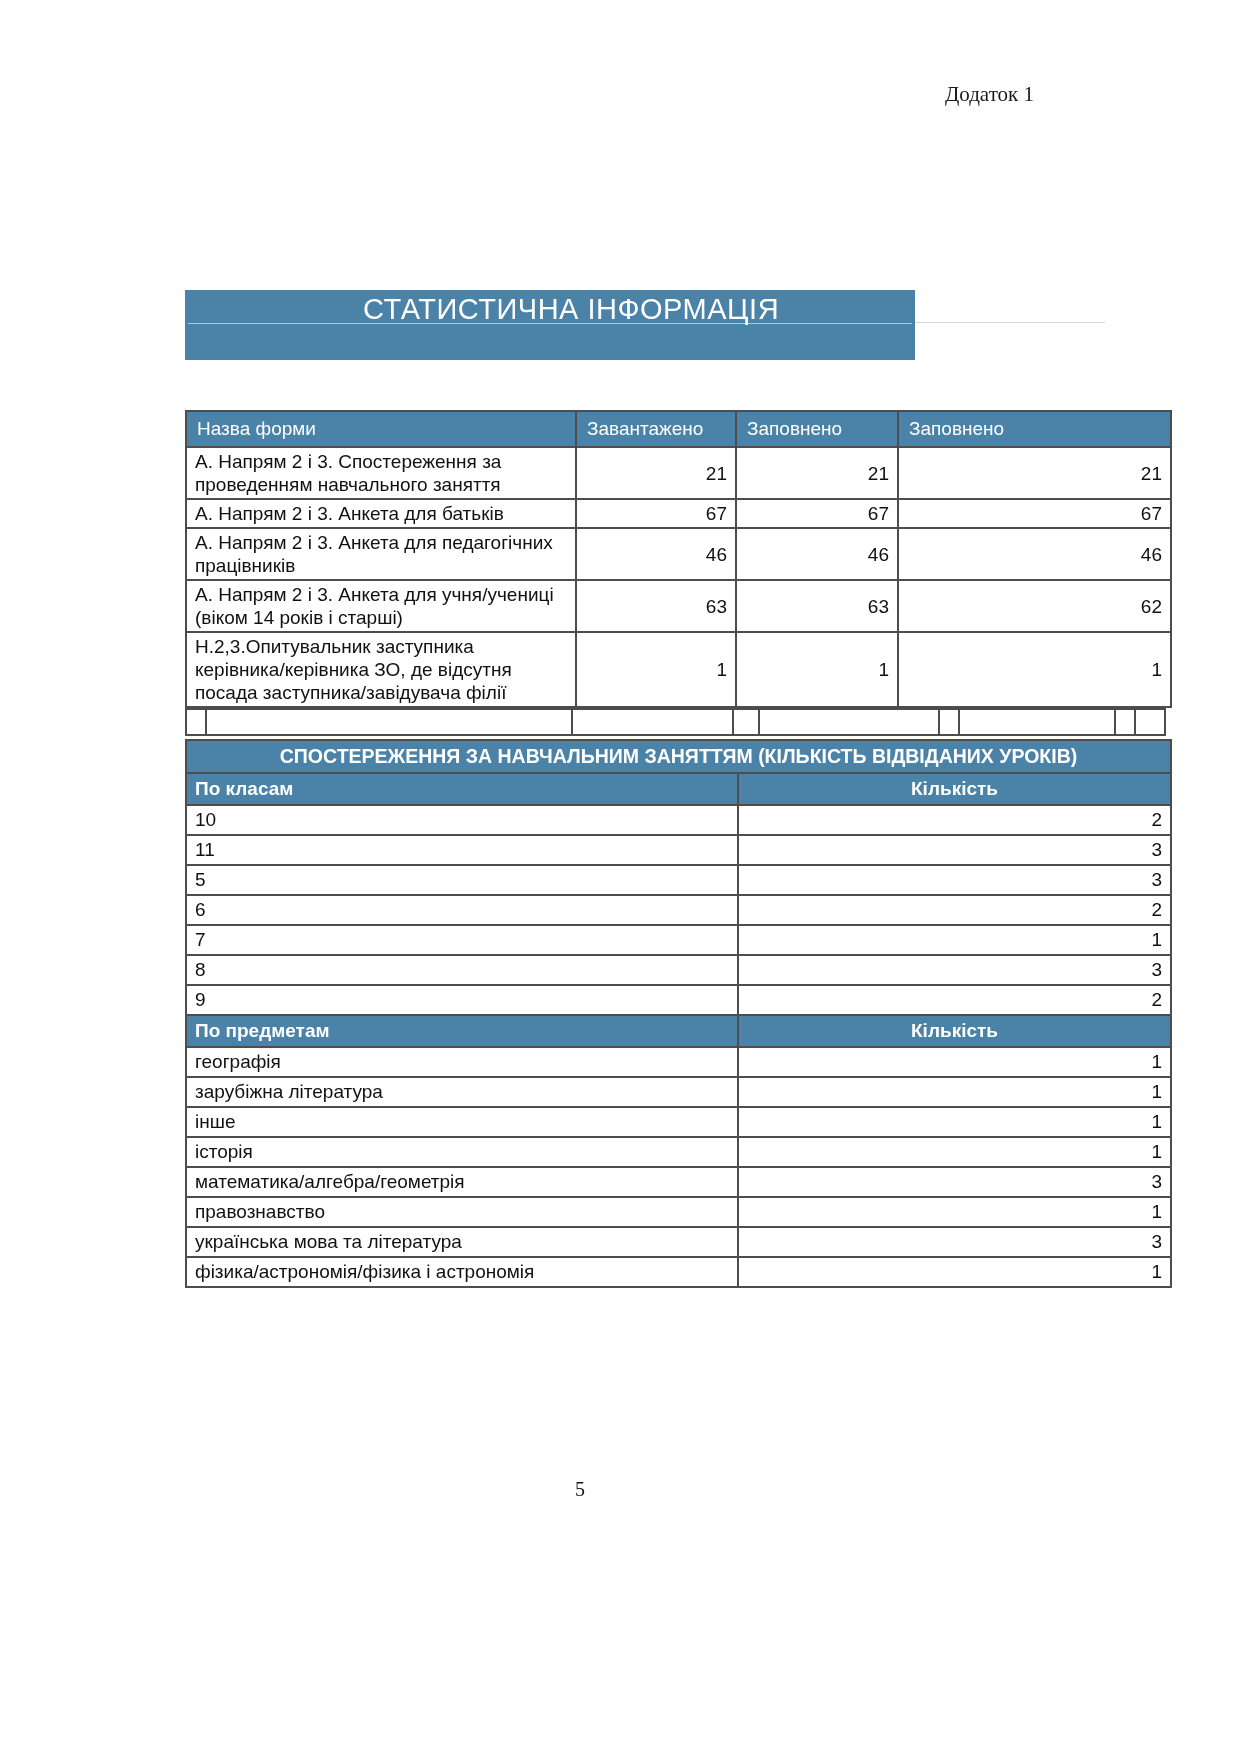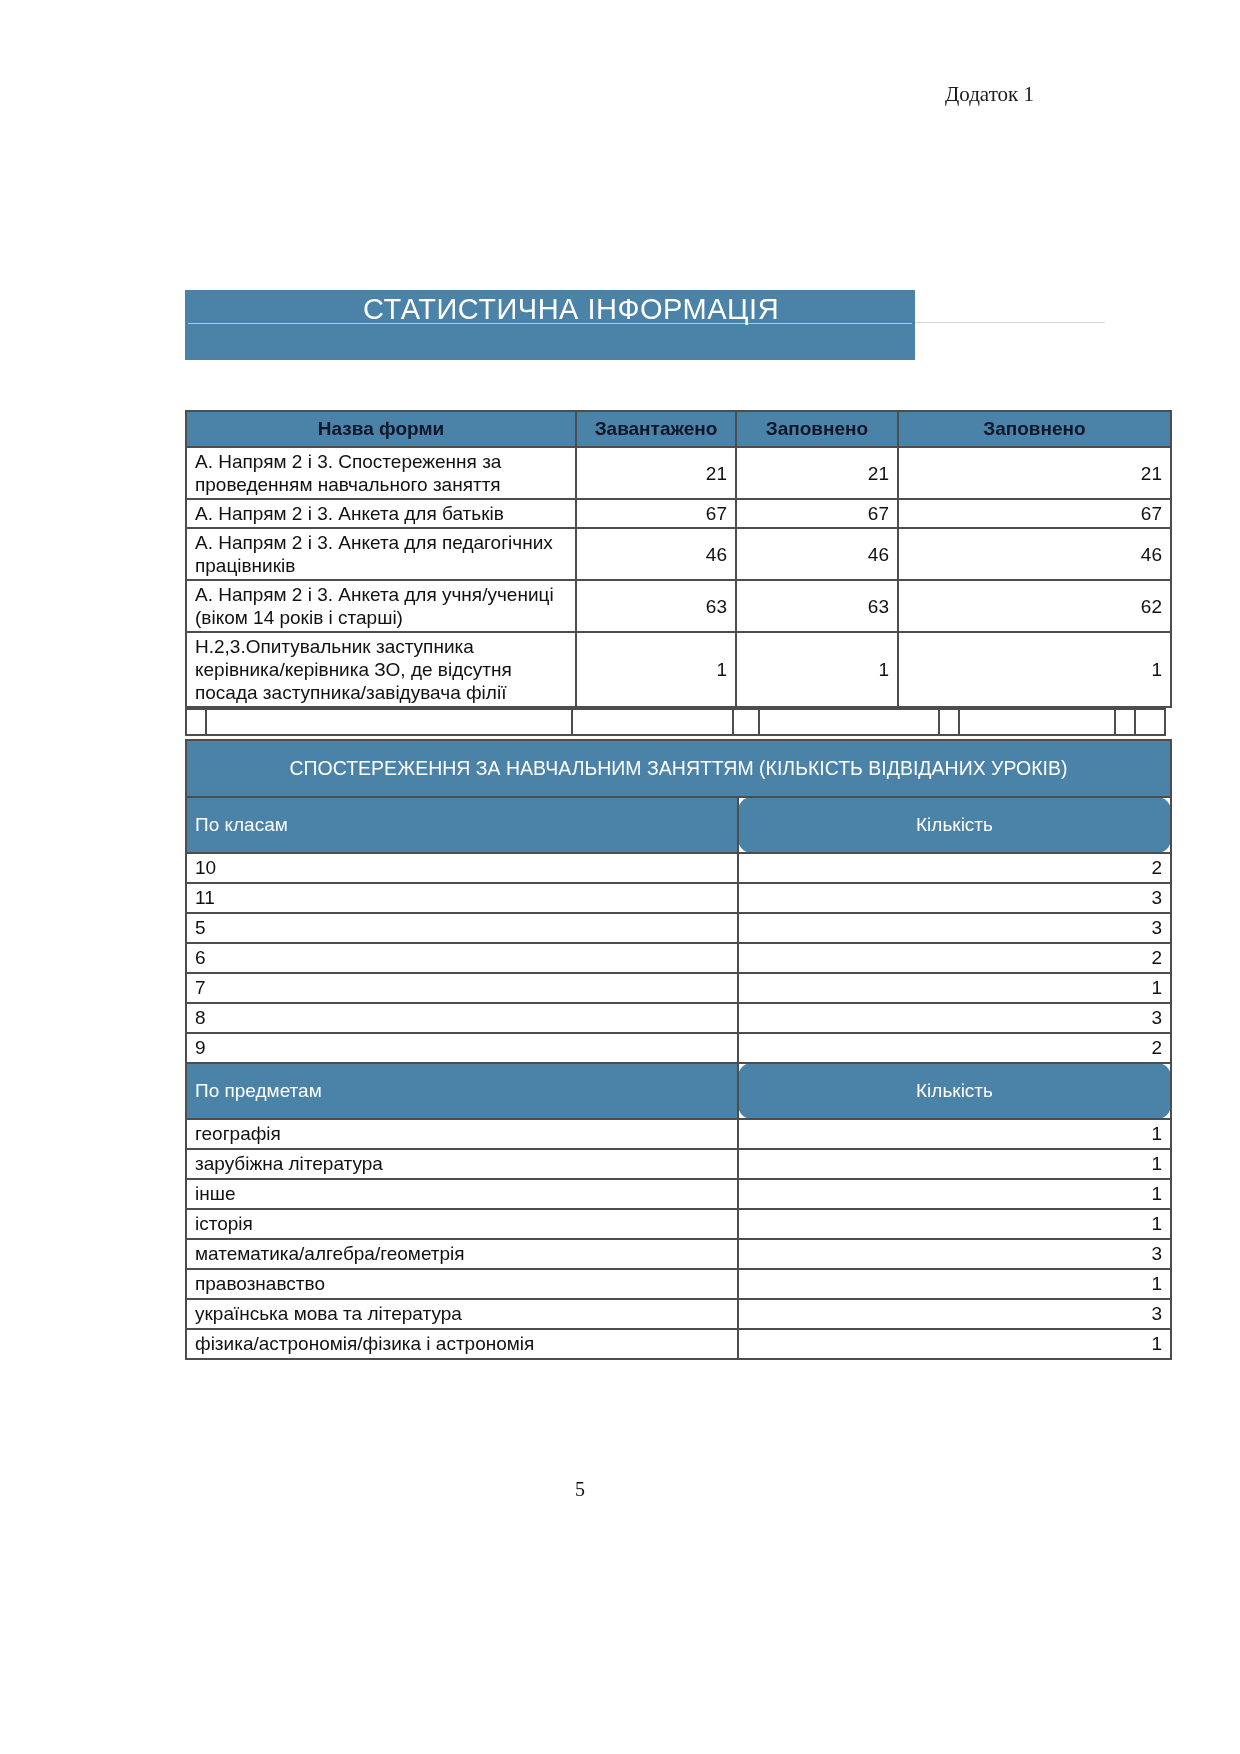--- a/index.html
+++ b/index.html
@@ -7,34 +7,34 @@
         font-family:"Liberation Sans", sans-serif;color:#111;}
   .appendix{position:absolute;top:82px;right:206px;font-family:"Liberation Serif", serif;
             font-size:21px;color:#1a1a1a;}
   .faint-line{position:absolute;left:913px;top:322px;width:192px;border-top:1px solid #cfdae3;}
   .banner{position:absolute;left:185px;top:290px;width:730px;height:70px;background:var(--accent);}
   .banner-text{text-align:center;color:#fff;font-size:29px;padding-top:3px;letter-spacing:.5px;
                white-space:nowrap;padding-left:42px;}
   .banner-line{position:absolute;left:3px;right:3px;top:33px;border-top:1px solid rgba(255,255,255,.55);}
   .content{position:absolute;left:185px;top:410px;width:985px;}
   table{border-collapse:collapse;table-layout:fixed;width:985px;}
-  .t1 th{background:var(--accent);color:#0f172a;font-weight:bold;text-align:center;
+  .t1 th{background:var(--accent);color:#ffffff;font-weight:normal;text-align:left;
          font-size:19px;padding:6px 10px;border:2px solid var(--border);}
   .t1 td{border:2px solid var(--border);font-size:19px;line-height:23px;padding:2px 8px;
          vertical-align:middle;}
   .num{text-align:right;}
   .strip{display:flex;height:28px;}
   .strip span{box-sizing:border-box;border:2px solid var(--border);margin-left:-2px;background:#fff;}
   .strip span:first-child{margin-left:0;}
   .t2{margin-top:3px;}
-  .t2 th{background:var(--accent);color:#fff;font-weight:normal;border:2px solid var(--border);
-         font-size:19px;padding:16px 8px;}
+  .t2 th{background:var(--accent);color:#fff;font-weight:bold;border:2px solid var(--border);
+         font-size:19px;padding:4px 8px;}
   .t2 th.merged{text-align:center;font-size:19.5px;}
   .t2 th.sub-label{text-align:left;}
-  .t2 th.sub-count{text-align:center;border-radius:14px;}
+  .t2 th.sub-count{text-align:center;}
   .t2 td{border:2px solid var(--border);font-size:19px;padding:3px 8px;}
   .page-number{position:absolute;top:1478px;left:185px;width:790px;text-align:center;
                font-family:"Liberation Serif", serif;font-size:20px;}
 </style>
 </head>
 <body>
 
 <div class="page">
 
   <div class="appendix">Додаток 1</div>

